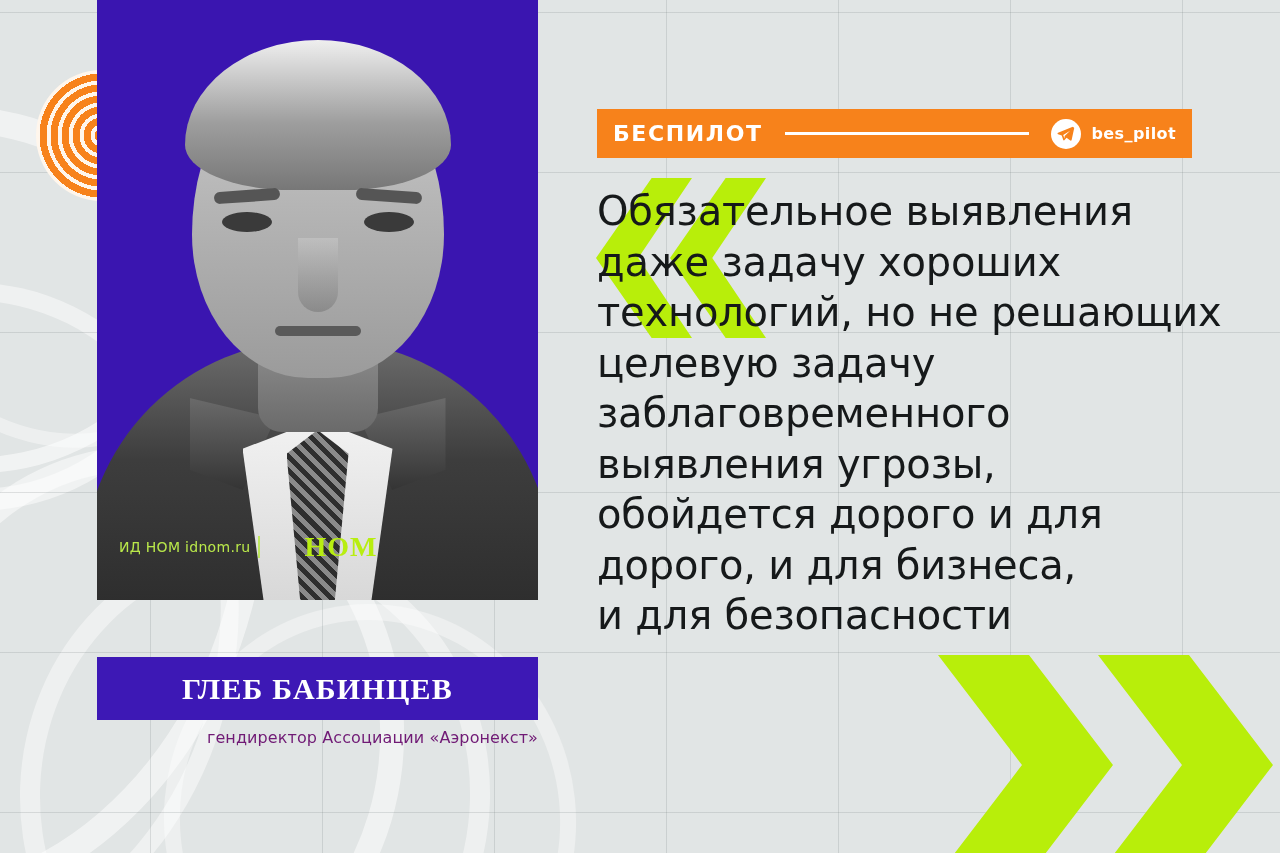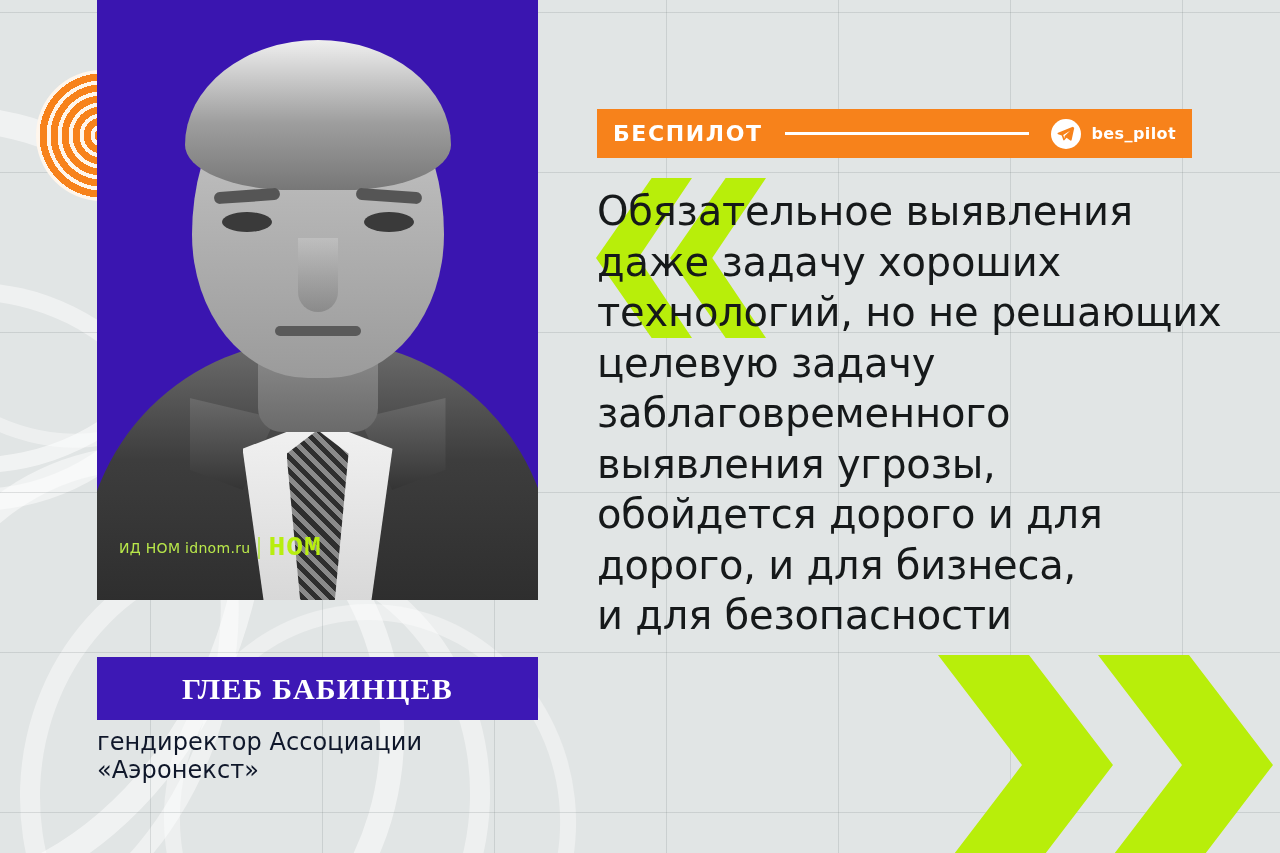--- a/index.html
+++ b/index.html
@@ -217,21 +217,22 @@
     letter-spacing: .3px;
     color: #b9e84a;
     font-family: "DejaVu Sans", "Liberation Sans", sans-serif;
   }
   .wm-sep { width: 2px; height: 22px; background: #b9e84a; opacity: .85; }
   .wm-logo {
     font-size: 28px;
     font-weight: 700;
     letter-spacing: 1px;
     color: #b8ee10;
-    font-family: Liberation Mono, monospace;
+    font-family: Liberation Serif, serif;
+    margin-left: 36px;
   }
 
   
   .name-plate {
     position: absolute;
     left: 97px;
     top: 657px;
     width: 441px;
     height: 63px;
     background: #3d18b5;
@@ -244,23 +245,23 @@
     font-size: 30px;
     font-weight: 700;
     letter-spacing: 1.2px;
     font-family: Liberation Serif, serif;
   }
   .role {
     position: absolute;
     left: 97px;
     top: 728px;
     width: 441px;
-    text-align: left;
-    color: #0f172a;
-    font-size: 24px;
+    text-align: right;
+    color: #701a75;
+    font-size: 16px;
     letter-spacing: .1px;
     font-family: "DejaVu Sans", "Liberation Sans", sans-serif;
   }
 
   
   .header-bar {
     position: absolute;
     left: 597px;
     top: 109px;
     width: 595px;

